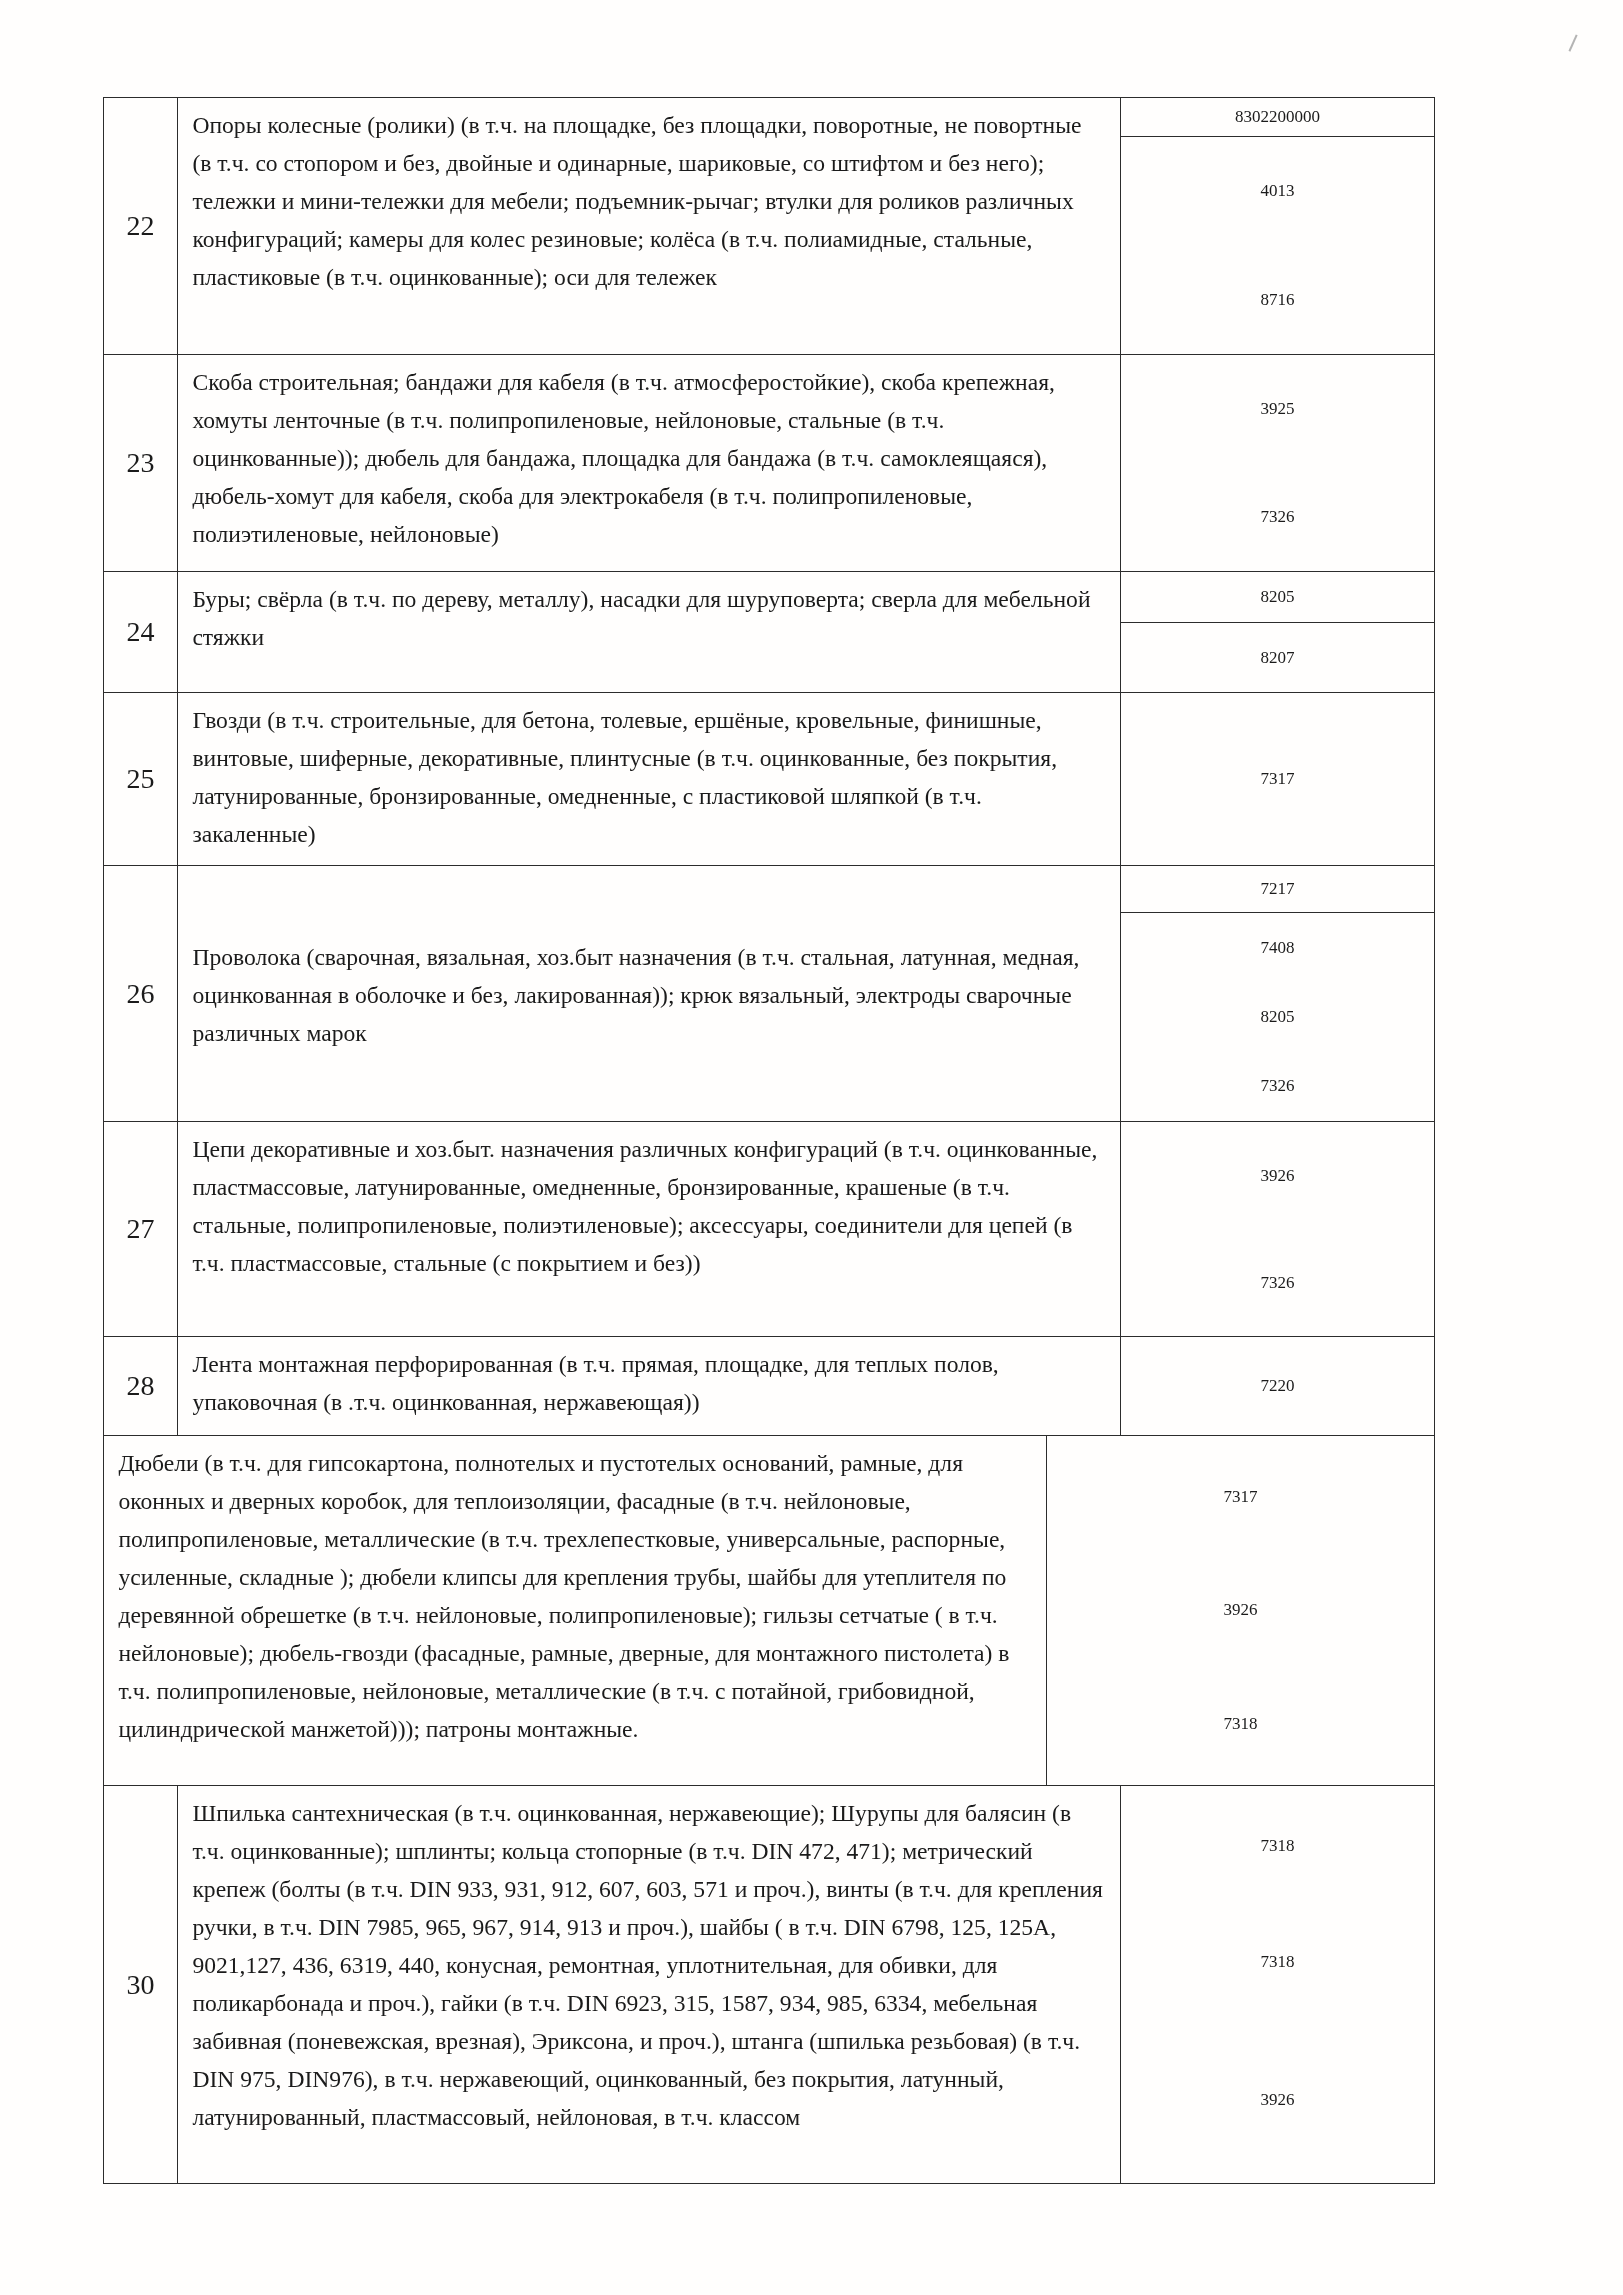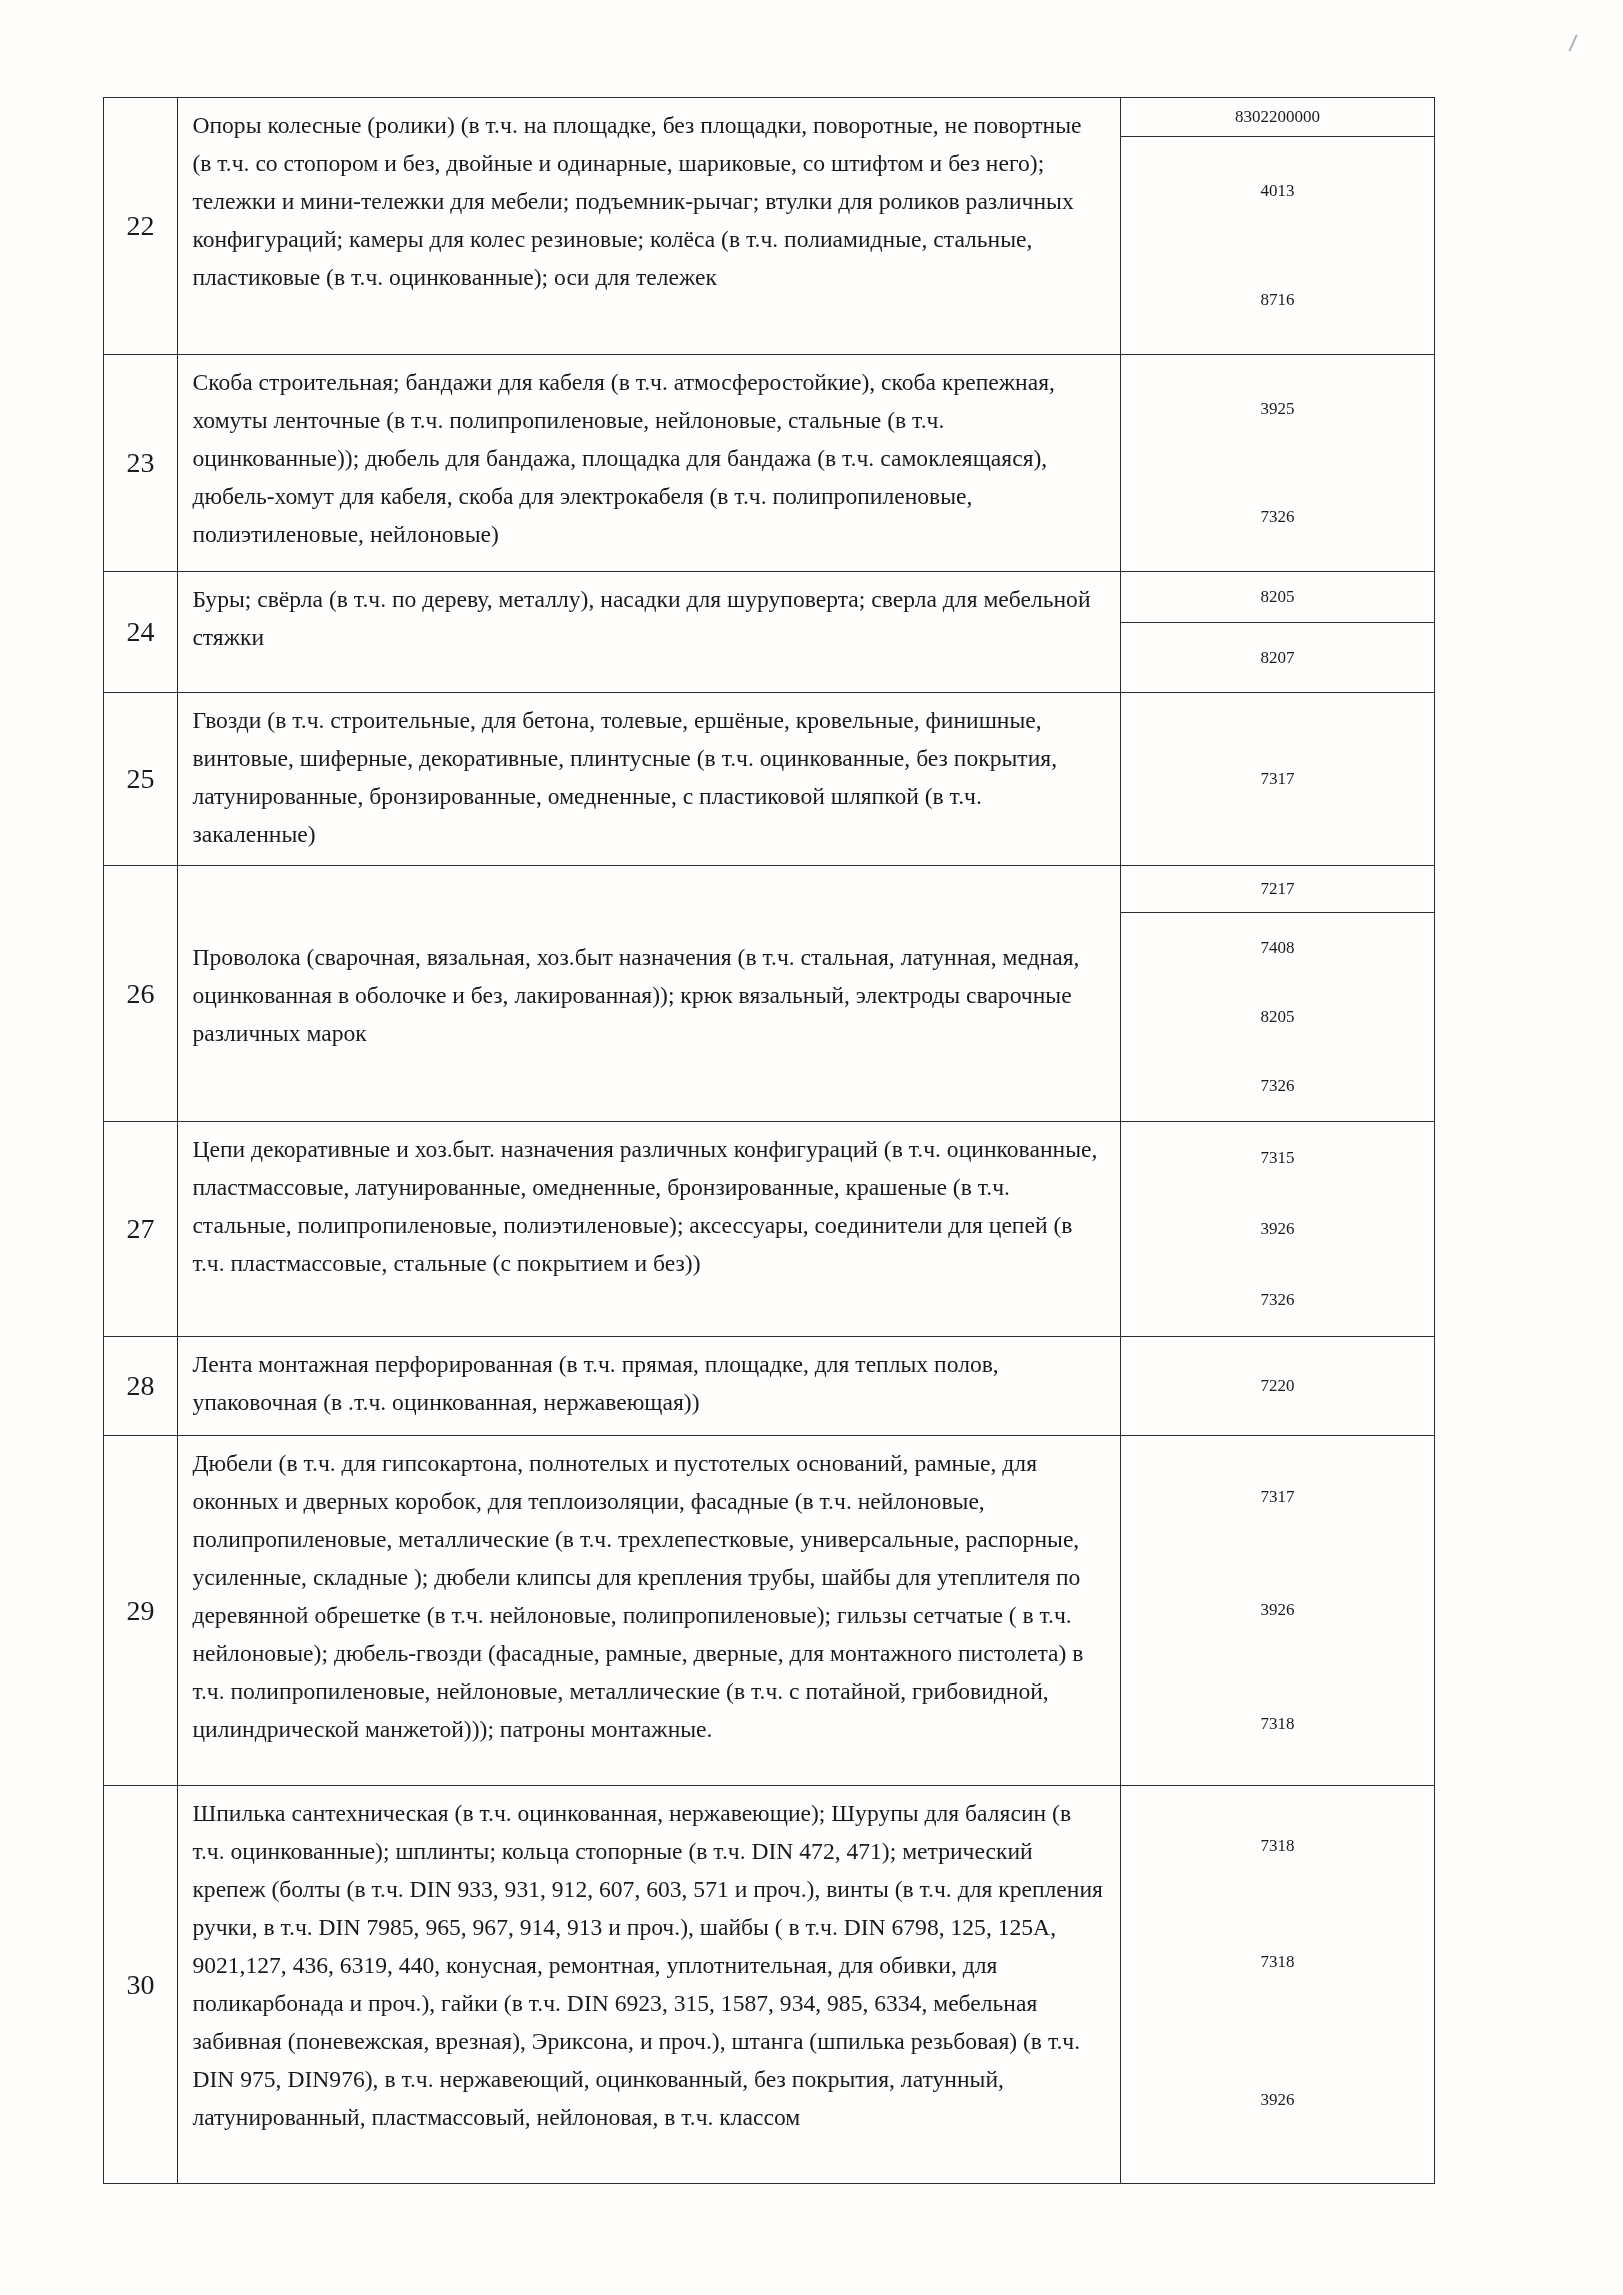--- a/index.html
+++ b/index.html
@@ -145,36 +145,34 @@
         <div class="code">7408</div>
         <div class="code">8205</div>
         <div class="code">7326</div>
       </div>
     </div>
 
     <div class="row" style="height:215px">
       <div class="cell num">27</div>
       <div class="cell desc">Цепи декоративные и хоз.быт. назначения  различных конфигураций (в т.ч. оцинкованные, пластмассовые, латунированные, омедненные, бронзированные, крашеные (в т.ч. стальные, полипропиленовые, полиэтиленовые); аксессуары, соединители  для цепей  (в т.ч. пластмассовые, стальные (с покрытием и без))</div>
       <div class="cell codes">
-        <div class="code">7315</div>
         <div class="code">3926</div>
         <div class="code">7326</div>
       </div>
     </div>
 
     <div class="row" style="height:99px">
       <div class="cell num">28</div>
       <div class="cell desc">Лента монтажная перфорированная (в т.ч. прямая, площадке, для теплых полов, упаковочная (в .т.ч. оцинкованная, нержавеющая))</div>
       <div class="cell codes">
         <div class="code">7220</div>
       </div>
     </div>
 
     <div class="row" style="height:350px">
-      <div class="cell num">29</div>
       <div class="cell desc">Дюбели (в т.ч. для гипсокартона, полнотелых и пустотелых оснований, рамные, для оконных и дверных коробок, для теплоизоляции, фасадные (в т.ч. нейлоновые, полипропиленовые, металлические (в т.ч. трехлепестковые, универсальные, распорные, усиленные, складные ); дюбели клипсы для крепления трубы,  шайбы для утеплителя по деревянной обрешетке (в т.ч. нейлоновые, полипропиленовые); гильзы сетчатые ( в т.ч. нейлоновые); дюбель-гвозди (фасадные, рамные, дверные, для монтажного пистолета) в т.ч. полипропиленовые, нейлоновые, металлические (в т.ч. с потайной, грибовидной, цилиндрической манжетой))); патроны монтажные.</div>
       <div class="cell codes">
         <div class="code" style="flex:1.4">7317</div>
         <div class="code">3926</div>
         <div class="code" style="flex:1.4">7318</div>
       </div>
     </div>
 
     <div class="row" style="height:397px">
       <div class="cell num">30</div>

